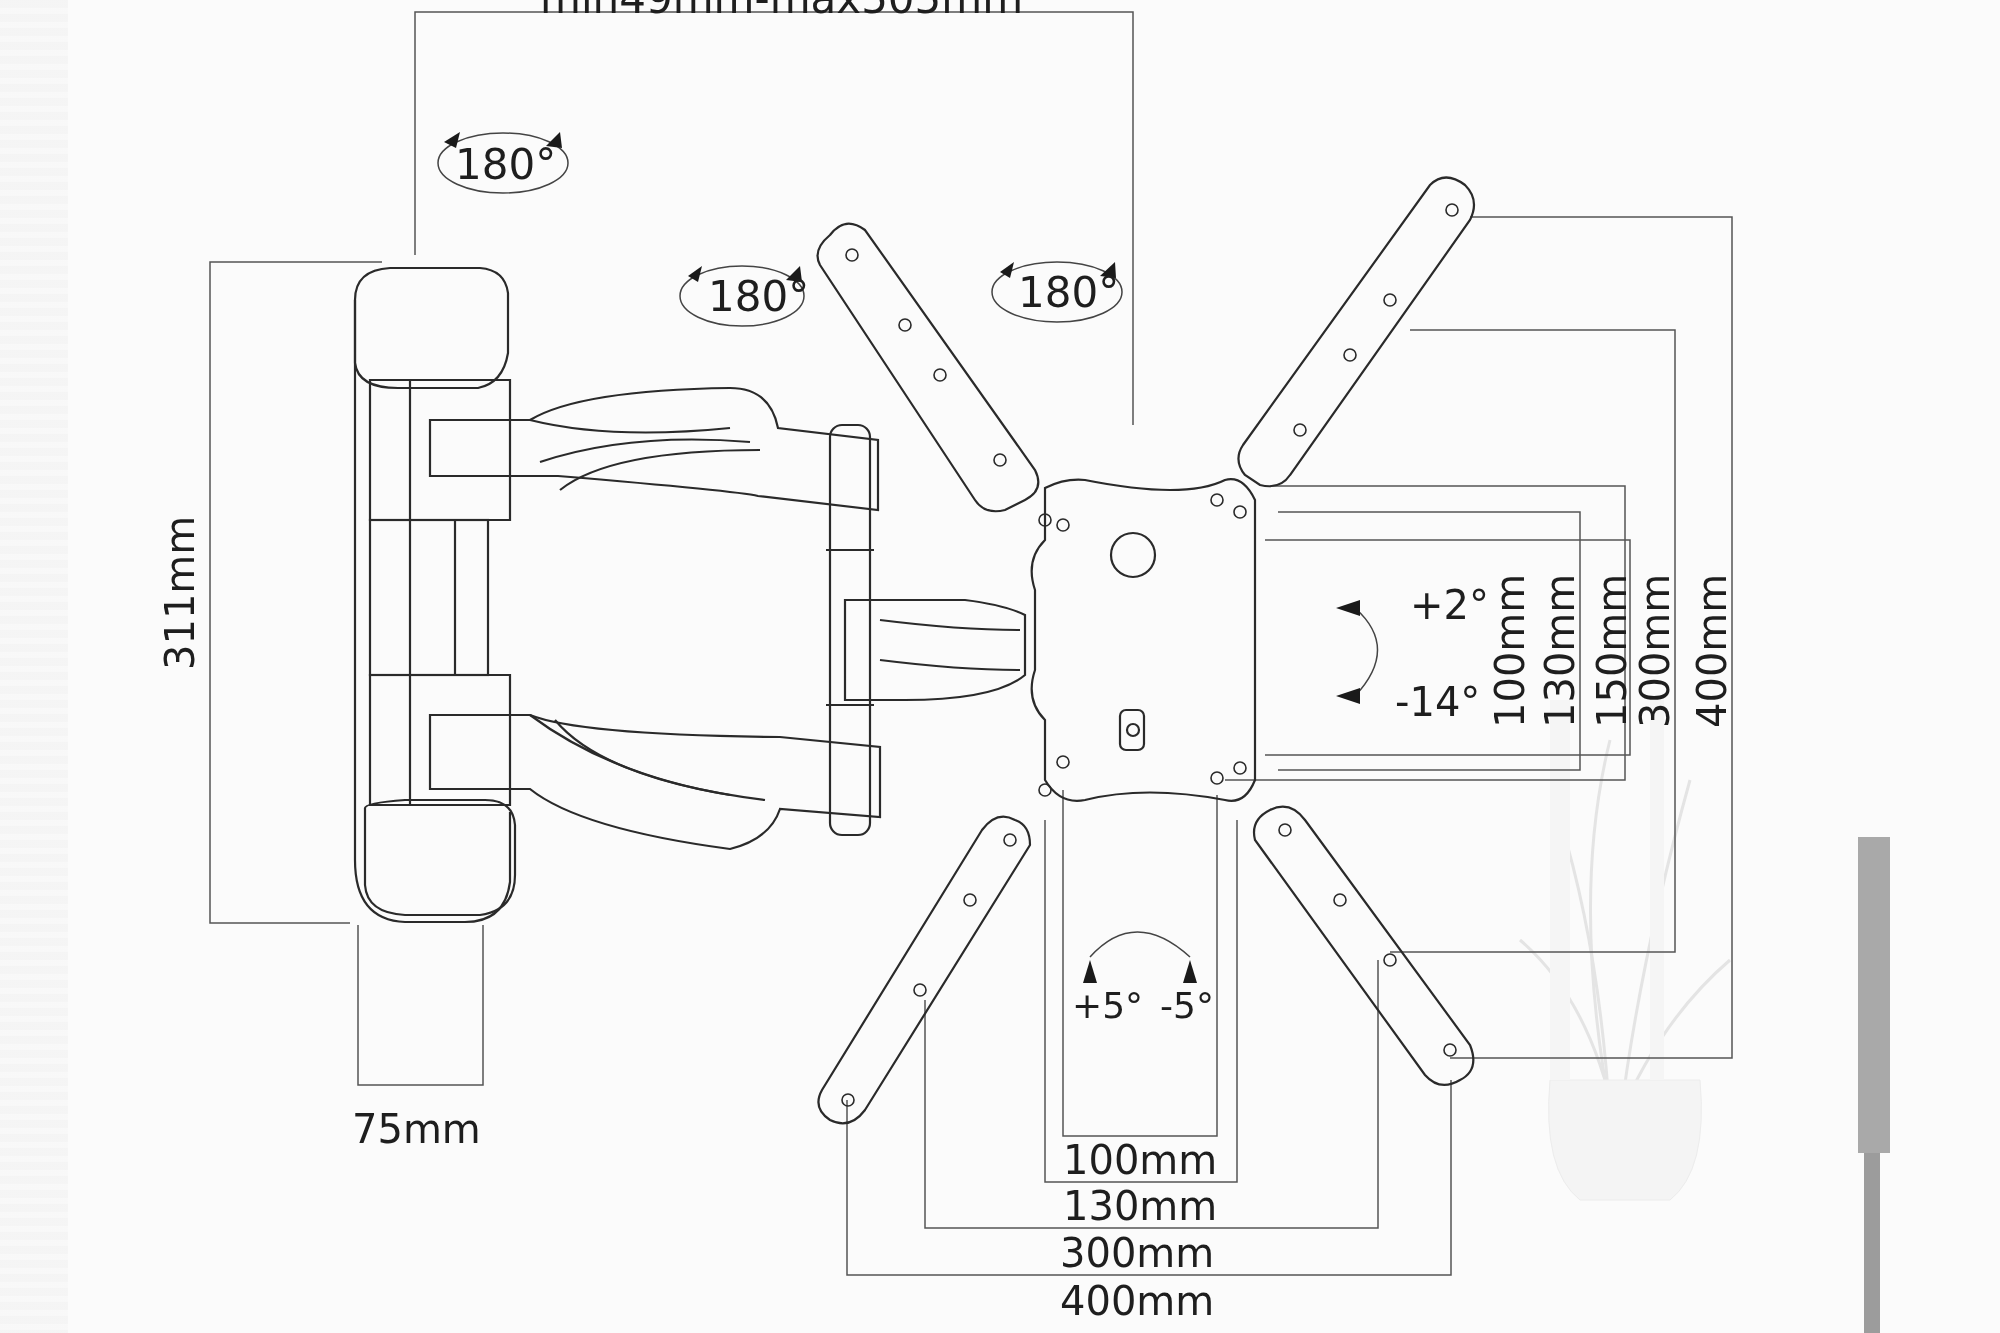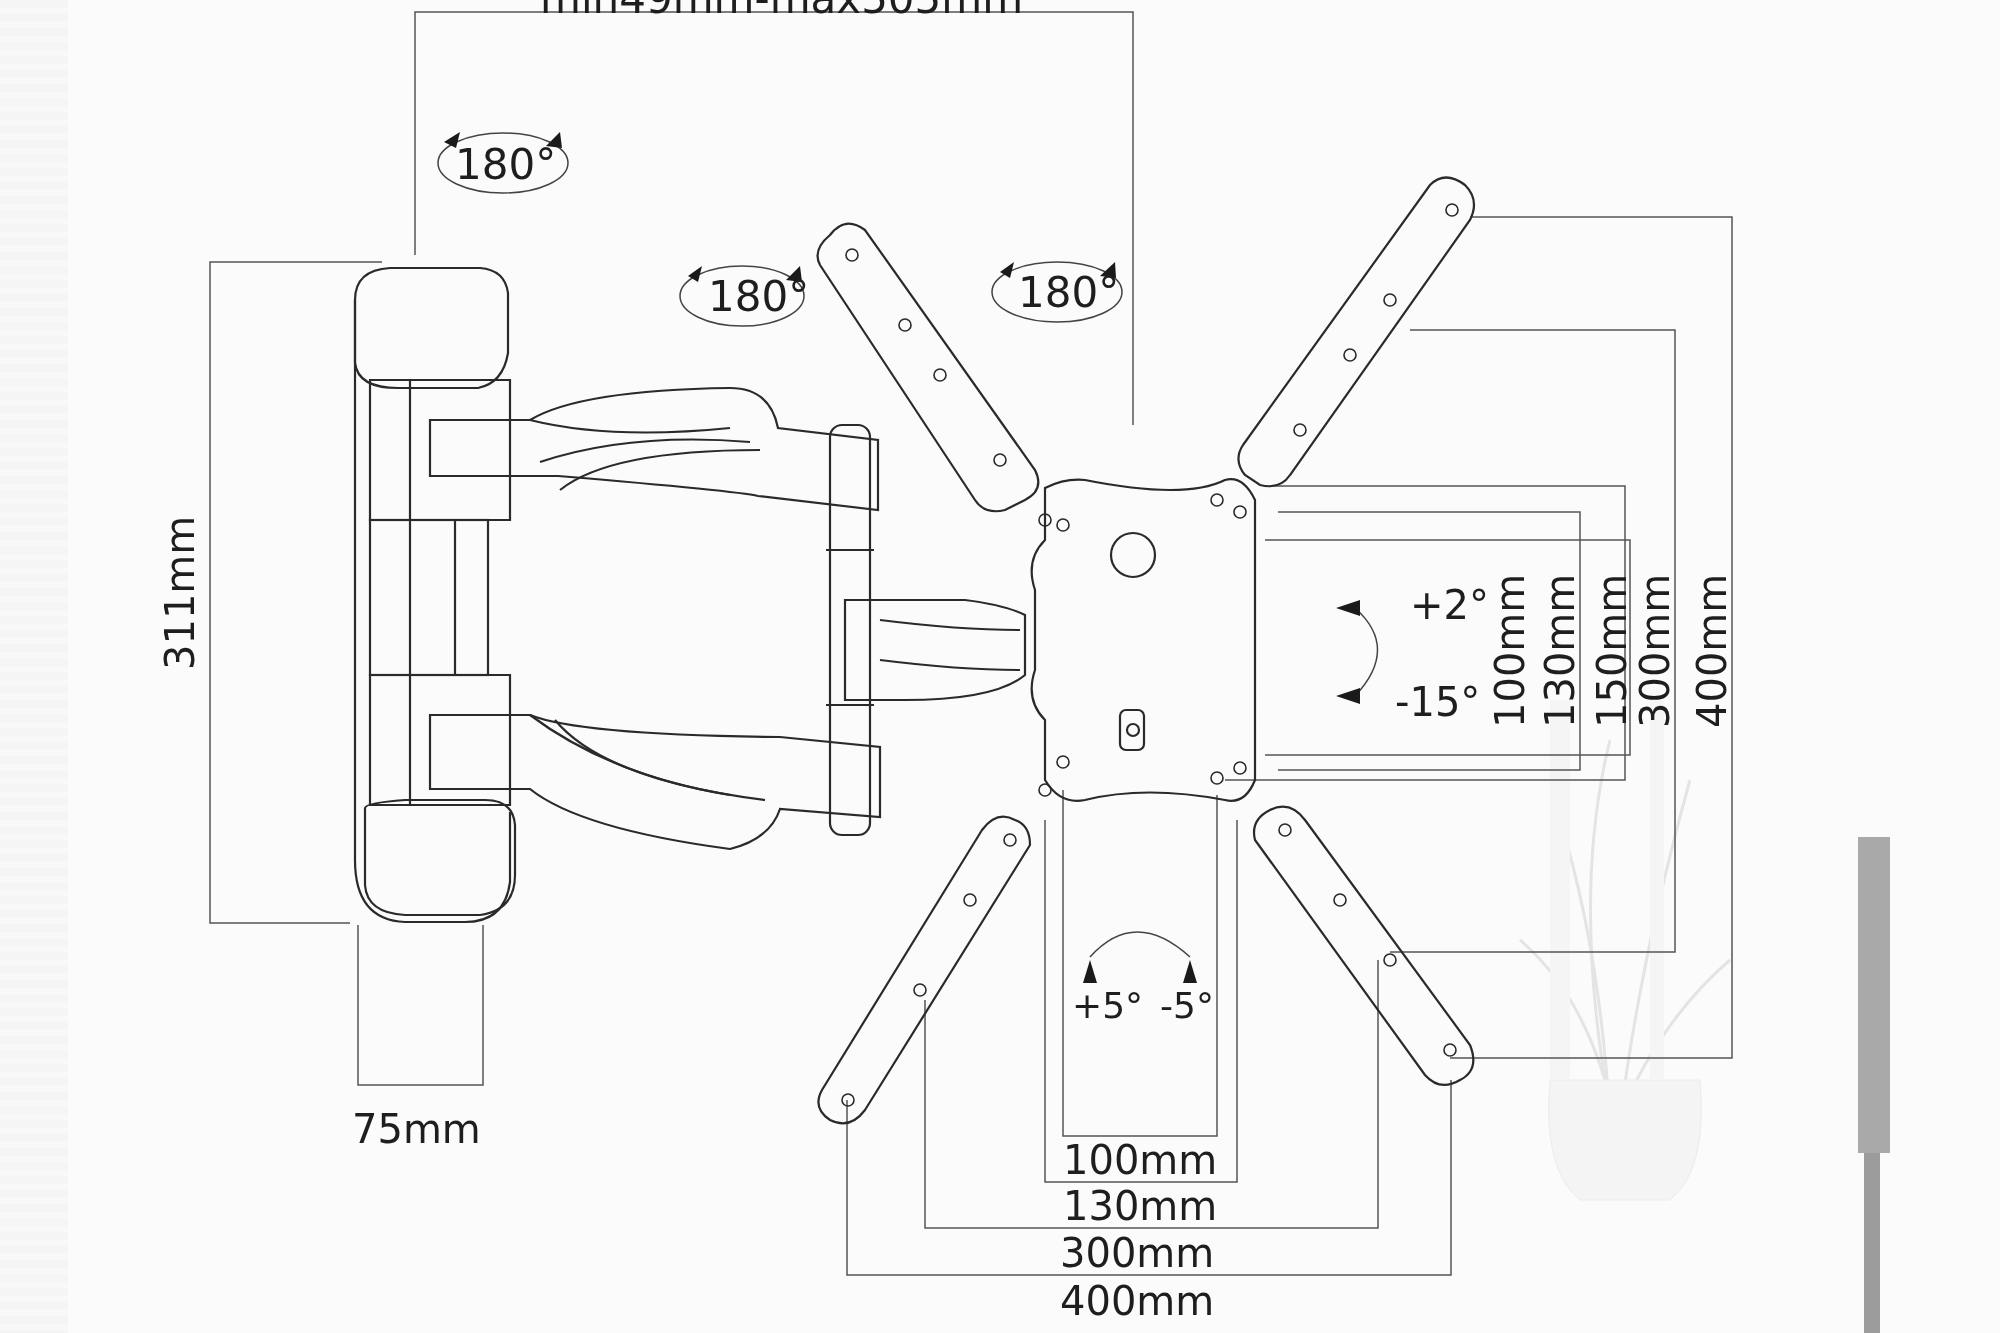--- a/index.html
+++ b/index.html
@@ -160,21 +160,21 @@
     </g>
   </svg>
 
   <div class="lbl" style="left:540px;top:-22px;font-size:42px;">min49mm-max505mm</div>
 
   <div class="deg" style="left:455px;top:140px;">180°</div>
   <div class="deg" style="left:708px;top:272px;">180°</div>
   <div class="deg" style="left:1018px;top:268px;">180°</div>
 
   <div class="lbl" style="left:1410px;top:585px;">+2°</div>
-  <div class="lbl" style="left:1395px;top:682px;">-15°</div>
+  <div class="lbl" style="left:1395px;top:682px;">-14°</div>
 
   <div class="lbl sm" style="left:1072px;top:988px;">+5°</div>
   <div class="lbl sm" style="left:1160px;top:988px;">-5°</div>
 
   <div class="lbl vert" style="left:160px;top:670px;">311mm</div>
   <div class="lbl" style="left:352px;top:1097px;margin-top:12px;">75mm</div>
 
   <div class="lbl vert" style="left:1490px;top:728px;">100mm</div>
   <div class="lbl vert" style="left:1540px;top:728px;">130mm</div>
   <div class="lbl vert" style="left:1592px;top:728px;">150mm</div>

